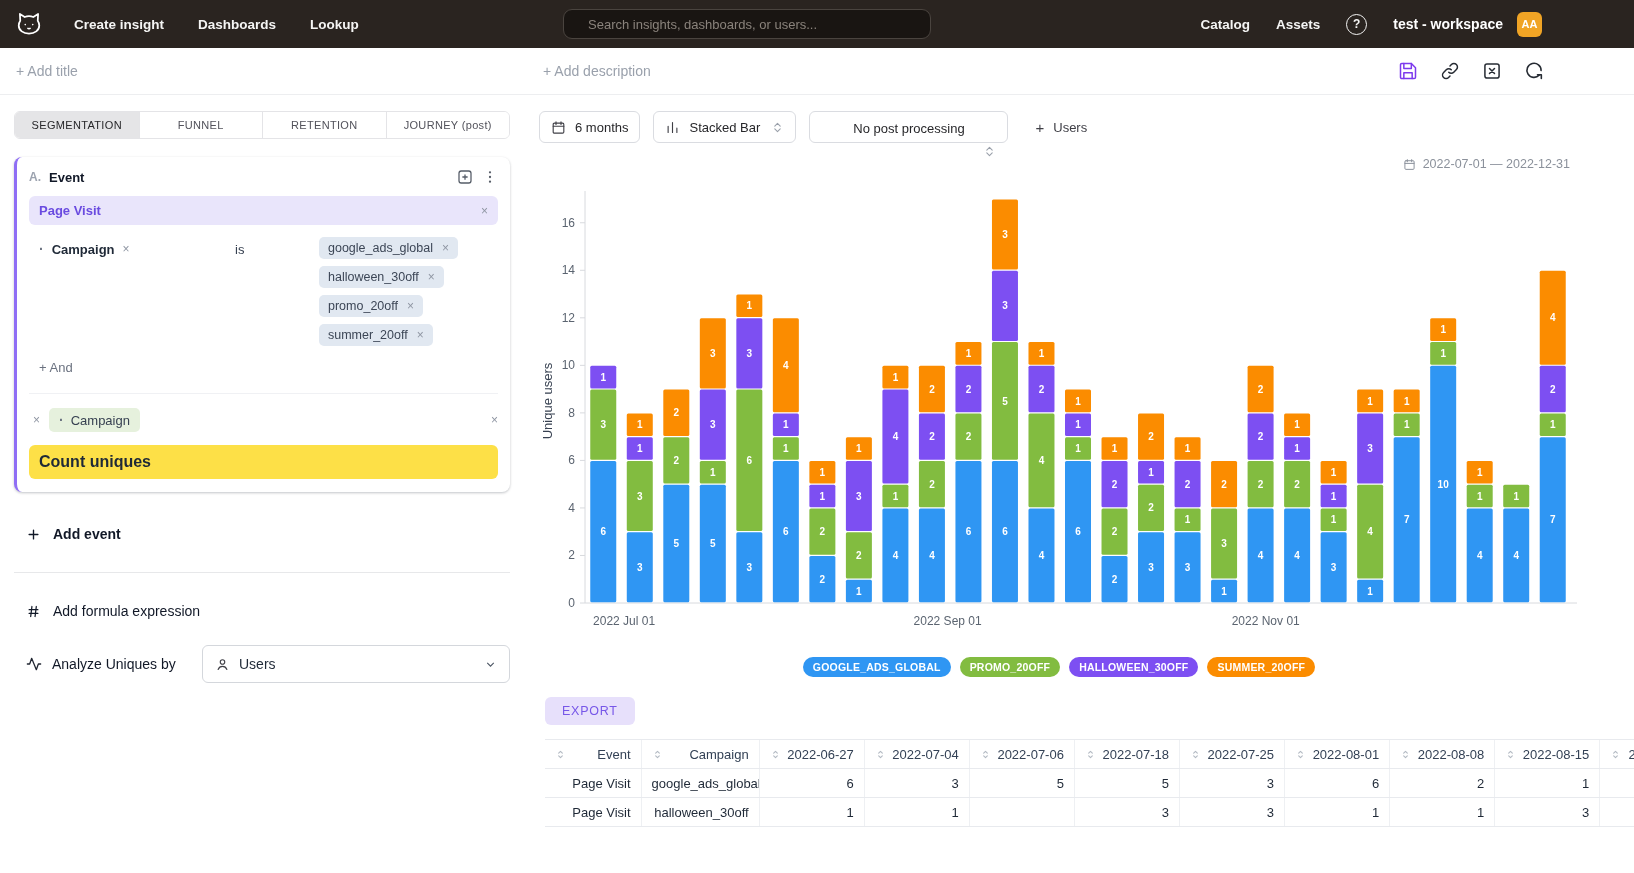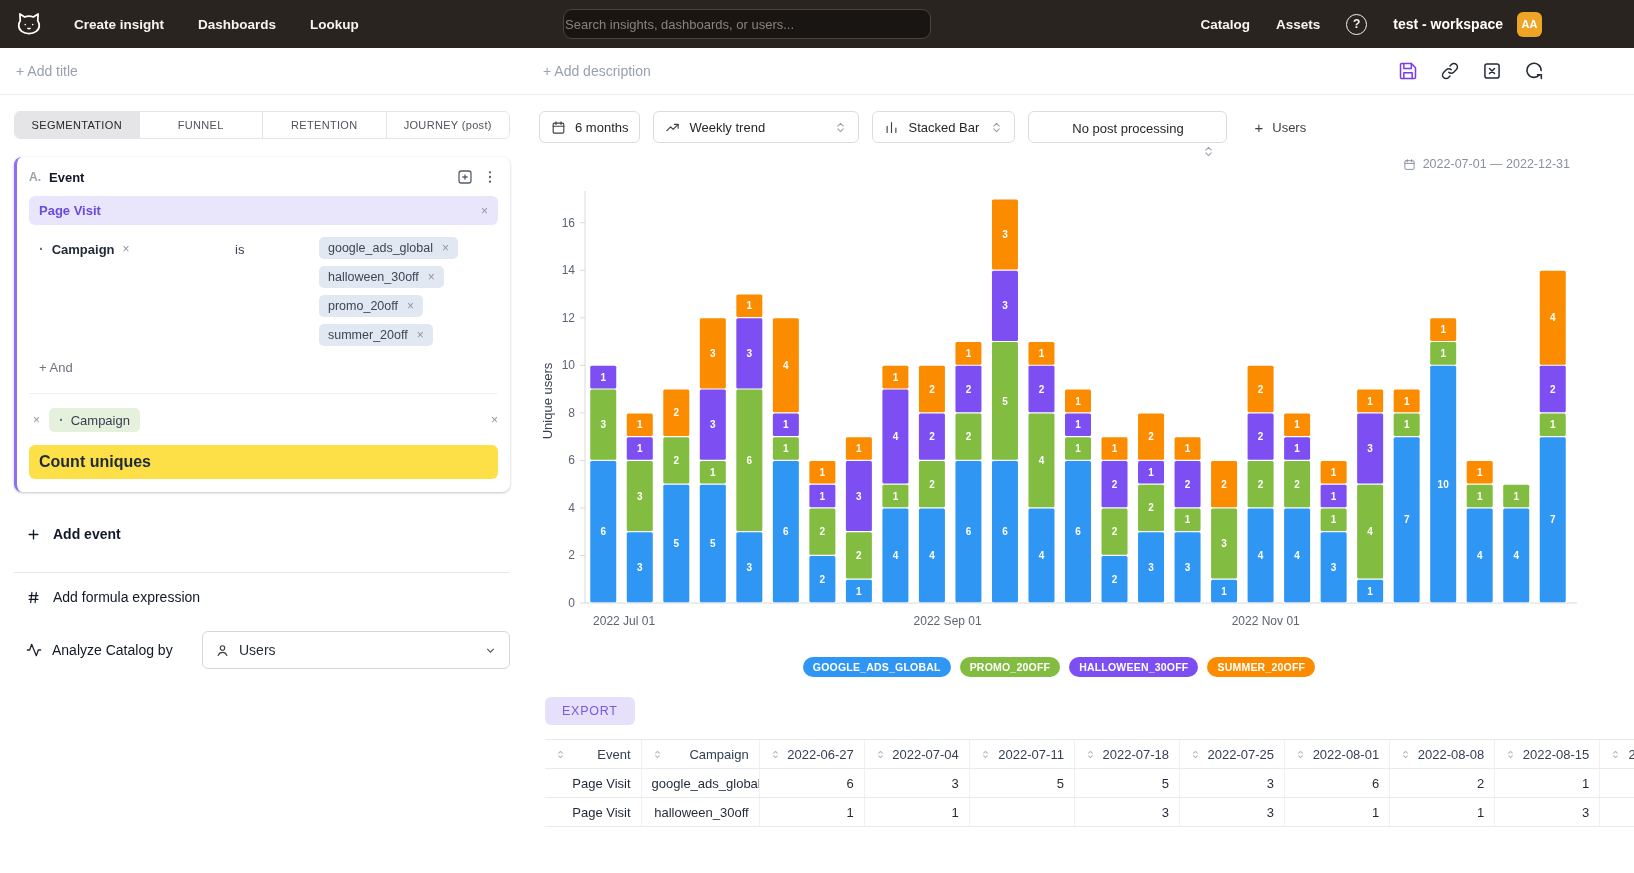--- a/index.html
+++ b/index.html
@@ -6,21 +6,21 @@
   body{width:1634px;height:873px;overflow:hidden;background:#fff;
        font-family:"Liberation Sans",sans-serif;color:#1f2937;}
 
   
   .topbar{height:48px;background:#2a2420;display:flex;align-items:center;
           padding:0 92px 0 14px;position:relative;box-sizing:border-box;}
   .logo{width:30px;height:30px;margin-right:30px;display:flex;align-items:center;justify-content:center;}
   .main-nav{display:flex;gap:34px;}
   .main-nav span{color:#f5f5f4;font-size:13.5px;font-weight:600;cursor:pointer;}
   .global-search{position:absolute;left:563px;top:9px;width:368px;height:30px;background:#191512;
-          border:1px solid #4a443f;border-radius:9px;color:#e7e5e4;padding:0 1px;font-size:13px;
+          border:1px solid #4a443f;border-radius:9px;color:#e7e5e4;padding:0 24px;font-size:13px;
           outline:none;box-sizing:border-box;}
   .global-search::placeholder{color:#8a837c;}
   .topbar-right{margin-left:auto;display:flex;align-items:center;gap:26px;}
   .topbar-right .navlink{color:#f5f5f4;font-size:13.5px;font-weight:600;cursor:pointer;}
   .help-circle{width:19px;height:19px;border:1.7px solid #f5f5f4;border-radius:50%;display:flex;
           align-items:center;justify-content:center;font-size:12px;font-weight:700;color:#f5f5f4;}
   .workspace{font-size:14px;font-weight:700;color:#fff;}
   .avatar{width:25px;height:25px;background:#f0a425;border-radius:6px;display:flex;align-items:center;
           justify-content:center;font-size:11px;font-weight:700;color:#fff;margin-left:-12px;}
 
@@ -72,21 +72,21 @@
         align-items:center;gap:9px;font-size:13px;padding-left:4px;}
   .bd-pill{background:#e6f1dd;border-radius:5px;padding:4px 10px;display:inline-flex;gap:7px;
         align-items:center;color:#374151;cursor:pointer;}
   .breakdown-row .x-end{margin-left:auto;}
   .agg-row{margin-top:13px;background:#fde047;border-radius:6px;padding:8px 10px;font-size:16px;
         font-weight:600;color:#1f2937;cursor:pointer;}
 
   .add-event{margin-top:34px;display:flex;align-items:center;gap:12px;padding-left:12px;
         font-size:14px;font-weight:600;color:#111827;cursor:pointer;}
   .panel-divider{border:none;border-top:1px solid #e7e8ea;margin:30px 0 0 0;}
-  .add-formula{margin-top:16px;display:flex;align-items:center;gap:12px;padding-left:12px;
+  .add-formula{margin-top:30px;display:flex;align-items:center;gap:12px;padding-left:12px;
         font-size:14px;font-weight:500;color:#111827;cursor:pointer;}
   .analyze-row{margin-top:26px;display:flex;align-items:center;padding-left:12px;gap:10px;}
   .analyze-label{font-size:14px;font-weight:500;color:#111827;display:flex;gap:10px;align-items:center;}
   .analyze-select{margin-left:auto;width:308px;height:36px;border:1px solid #d4d7dc;border-radius:6px;
         display:flex;align-items:center;gap:9px;padding:18px 12px;font-size:14px;color:#1f2937;
         box-sizing:border-box;background:#fff;cursor:pointer;}
   .analyze-select .chev{margin-left:auto;display:flex;}
 
   
   .controls{display:flex;align-items:center;gap:13px;}
@@ -276,21 +276,21 @@
           <path d="M5 9h14M5 15h14M9.5 4l-2 16M16.5 4l-2 16"></path>
         </svg>
         <span>Add formula expression</span>
       </div>
 
       <div class="analyze-row">
         <span class="analyze-label">
           <svg width="16" height="16" viewBox="0 0 24 24" fill="none" stroke="#1f2430" stroke-width="1.9" stroke-linecap="round" stroke-linejoin="round">
             <path d="M22 12h-3.5l-3 8.5-7-17-3 8.5H2"></path>
           </svg>
-          <span>Analyze Catalog by</span>
+          <span>Analyze Uniques by</span>
         </span>
         <div class="analyze-select">
           <svg width="15" height="15" viewBox="0 0 24 24" fill="none" stroke="#3f3f46" stroke-width="1.8" stroke-linecap="round">
             <circle cx="12" cy="8" r="3.6"></circle>
               <path d="M5 20c1.2-3.2 3.8-5 7-5s5.8 1.8 7 5"></path>
           </svg>
           <span>Users</span>
           <span class="chev">
             <svg width="13" height="13" viewBox="0 0 24 24" fill="none" stroke="#4b5563" stroke-width="2">
                 <path d="M6 9l6 6 6-6"></path>
@@ -301,33 +301,20 @@
     </aside>
 
     <main class="viz">
       <div class="controls">
         <div class="ctrl">
           <svg width="15" height="15" viewBox="0 0 24 24" fill="none" stroke="#3f3f46" stroke-width="1.8" stroke-linecap="round" stroke-linejoin="round">
             <rect x="3.5" y="5" width="17" height="16" rx="2"></rect>
               <path d="M8 3v4M16 3v4M3.5 10h17"></path>
           </svg>
           <span>6 months</span>
-        </div>
-        <div class="ctrl w-trend">
-          <svg width="15" height="15" viewBox="0 0 24 24" fill="none" stroke="#3f3f46" stroke-width="1.8" stroke-linecap="round" stroke-linejoin="round">
-            <path d="M3 17l6-6 4 4 8-8"></path>
-              <path d="M15 7h6v6"></path>
-          </svg>
-          <span>Weekly trend</span>
-          <span class="updown">
-            <svg width="13" height="13" viewBox="0 0 24 24" fill="none" stroke="#9aa0aa" stroke-width="2" stroke-linecap="round" stroke-linejoin="round">
-                <path d="M7 9.5L12 4.5l5 5"></path>
-                <path d="M7 14.5l5 5 5-5"></path>
-              </svg>
-          </span>
         </div>
         <div class="ctrl w-type">
           <svg width="15" height="15" viewBox="0 0 24 24" fill="none" stroke="#3f3f46" stroke-width="1.8" stroke-linecap="round">
             <path d="M5 20V10M12 20V4M19 20v-7"></path>
           </svg>
           <span>Stacked Bar</span>
           <span class="updown">
             <svg width="13" height="13" viewBox="0 0 24 24" fill="none" stroke="#9aa0aa" stroke-width="2" stroke-linecap="round" stroke-linejoin="round">
                 <path d="M7 9.5L12 4.5l5 5"></path>
                 <path d="M7 14.5l5 5 5-5"></path>
@@ -662,21 +649,21 @@
                   </div>
                 </th>
                 <th>
                   <div class="th-in">
                     <span class="sort">
                       <svg width="11" height="11" viewBox="0 0 24 24" fill="none" stroke="currentColor" stroke-width="2.4" stroke-linecap="round" stroke-linejoin="round">
                         <path d="M8 9l4-4 4 4"></path>
                         <path d="M8 15l4 4 4-4"></path>
                       </svg>
                     </span>
-                    <span>2022-07-11</span>
+                    <span>2022-07-06</span>
                   </div>
                 </th>
                 <th>
                   <div class="th-in">
                     <span class="sort">
                       <svg width="11" height="11" viewBox="0 0 24 24" fill="none" stroke="currentColor" stroke-width="2.4" stroke-linecap="round" stroke-linejoin="round">
                         <path d="M8 9l4-4 4 4"></path>
                         <path d="M8 15l4 4 4-4"></path>
                       </svg>
                     </span>

